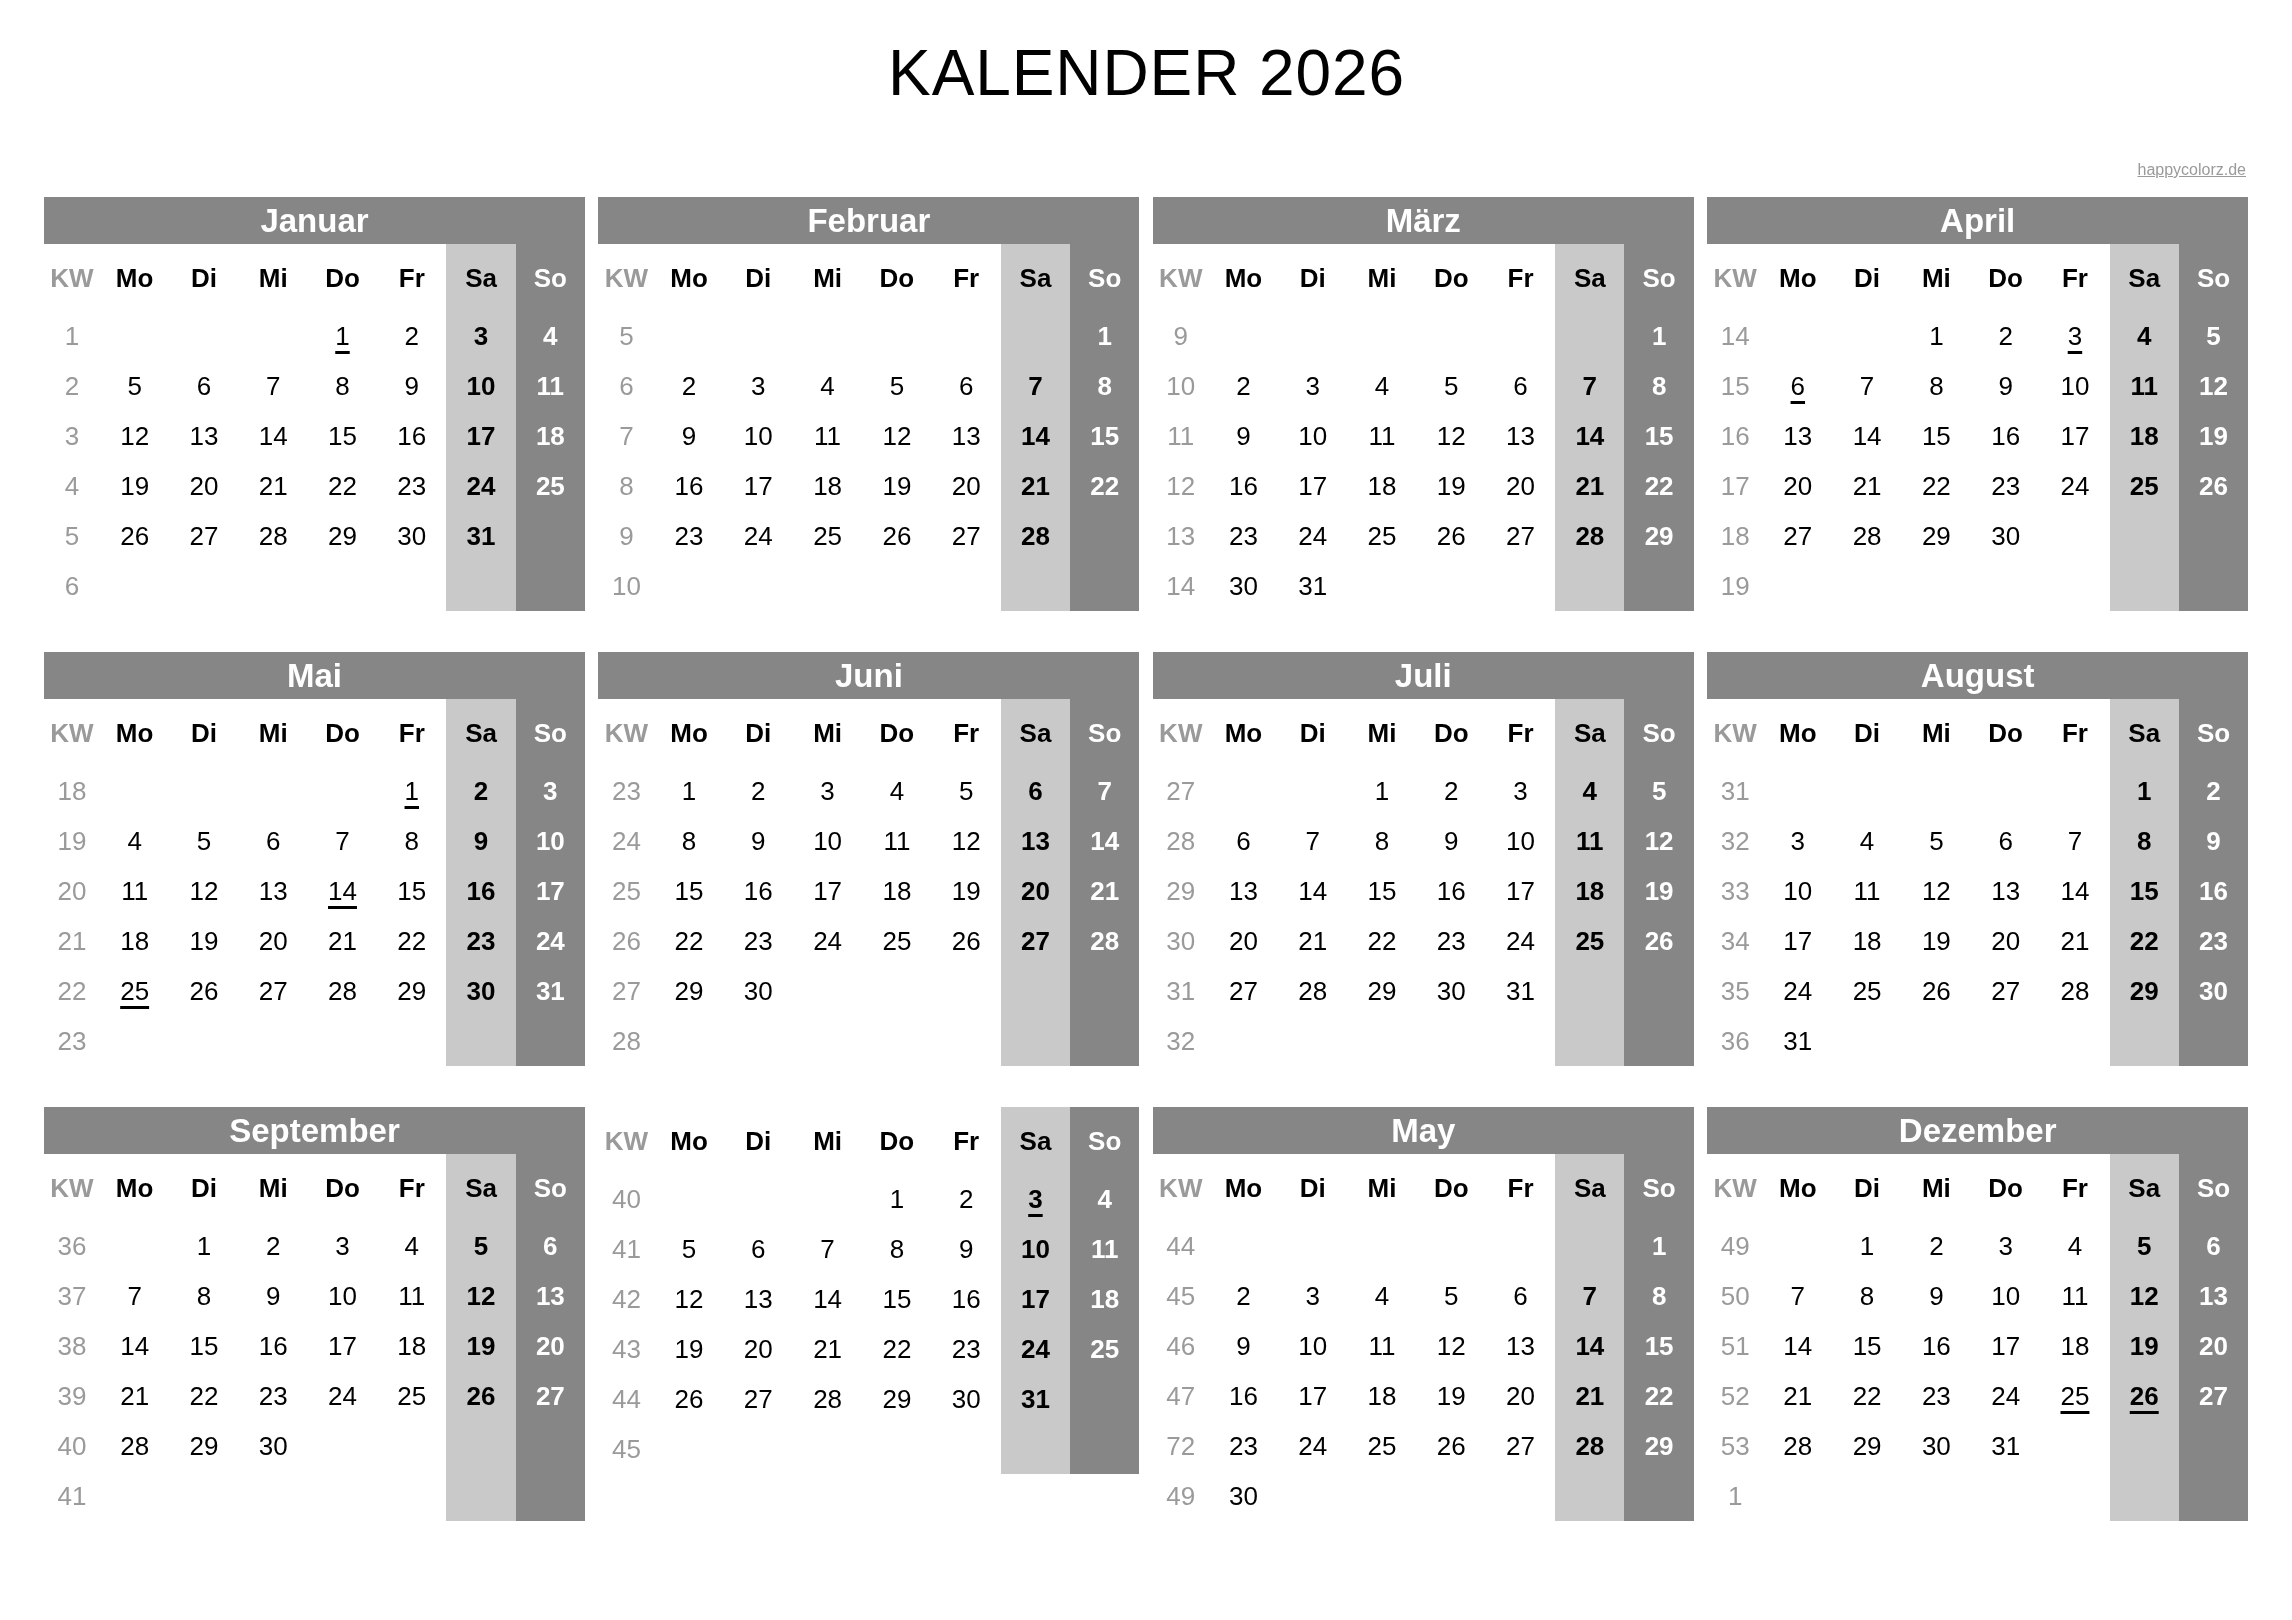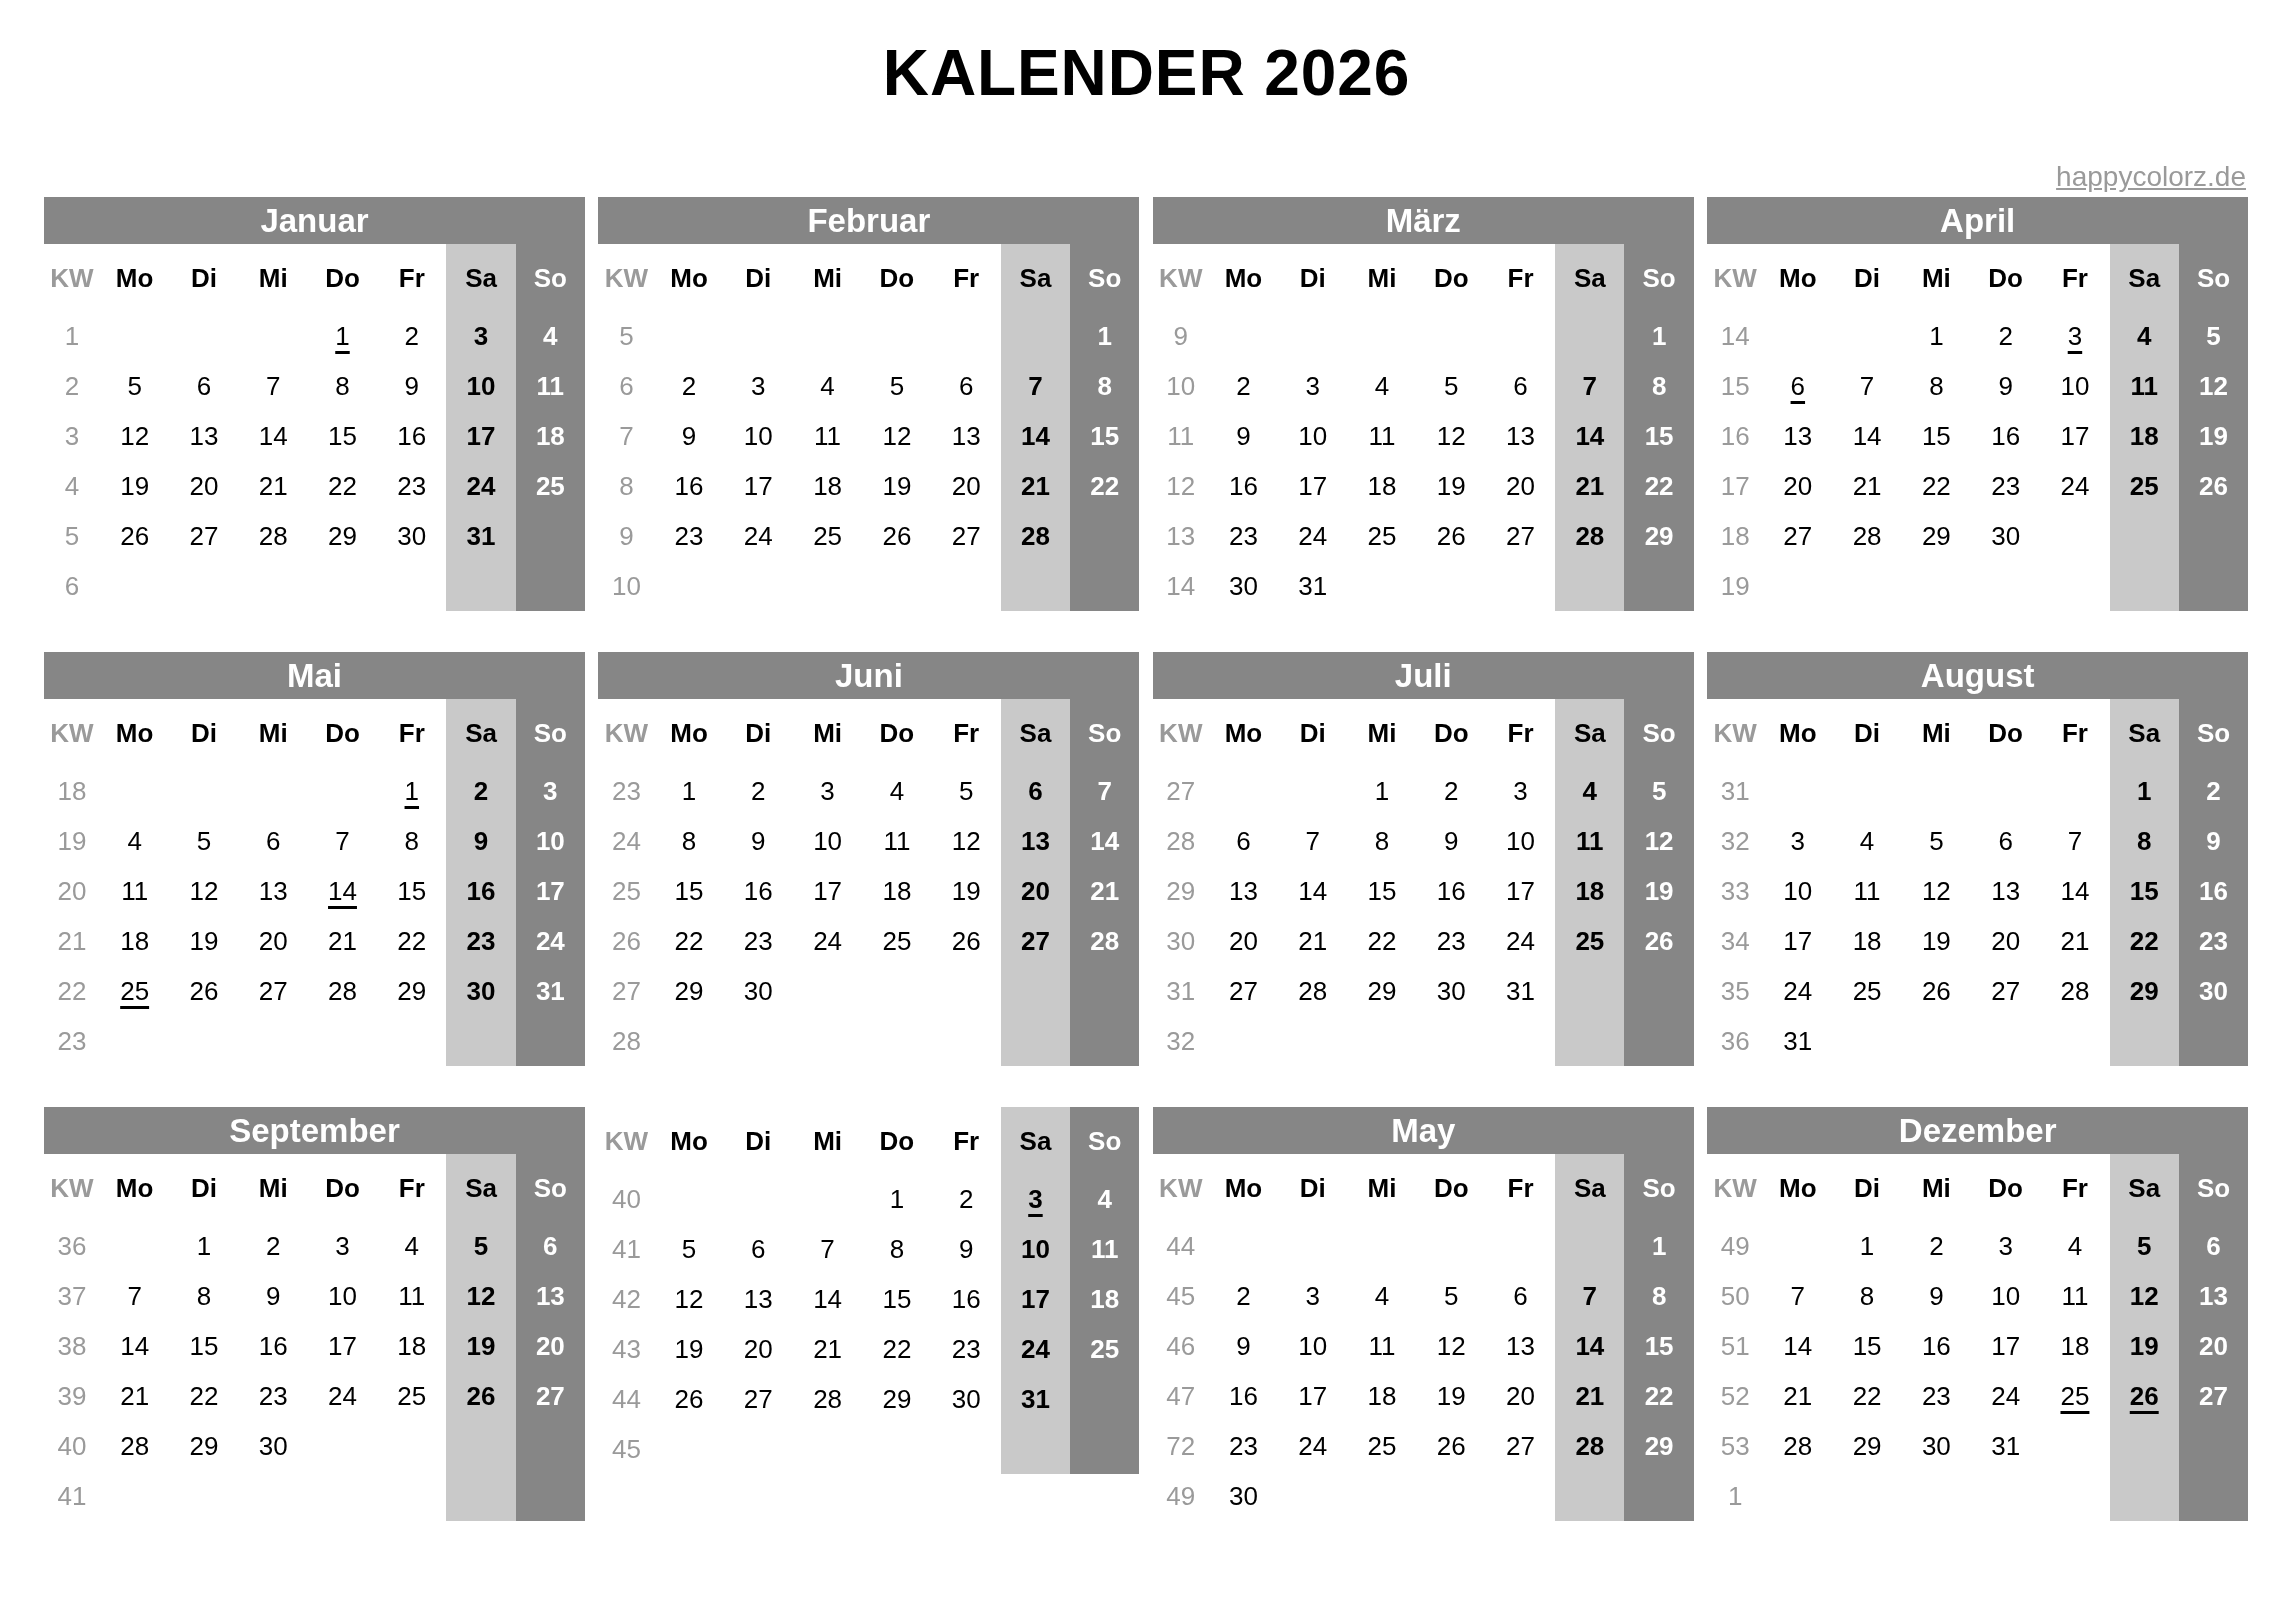--- a/index.html
+++ b/index.html
@@ -2,26 +2,26 @@
 <html style="--header-gray: #868686; --sunday-gray: #868686; --saturday-gray: #c9c9c9; --kw-text: #9a9a9a; --day-text: #000000; --header-text: #ffffff;font-size:14.3px"><head>
 <meta charset="utf-8">
 <style>
   html,body{margin:0;padding:0;background:#ffffff;}
   body{
     width:2293px;height:1620px;position:relative;overflow:hidden;
     font-family:"Liberation Sans", sans-serif;color:#000;
   }
   .page-title{
     position:absolute;top:38px;left:0;width:100%;
-    text-align:center;font-size:64px;font-weight:bold;
+    text-align:center;font-size:64px;font-weight:normal;
     letter-spacing:0.9px;margin:0;line-height:1.1;color:#000;
   }
   .site-link{
     position:absolute;top:161px;right:47px;
-    font-size:28px;color:var(--kw-text,#9a9a9a);
+    font-size:16px;color:var(--kw-text,#9a9a9a);
     text-decoration:underline;cursor:pointer;
   }
   .calendar-grid{
     position:absolute;top:197px;left:44px;
     display:grid;
     grid-template-columns:repeat(4,541px);
     column-gap:13.4px;row-gap:41px;
   }
   .month{width:541px;text-align:center;}
   .month-header{

